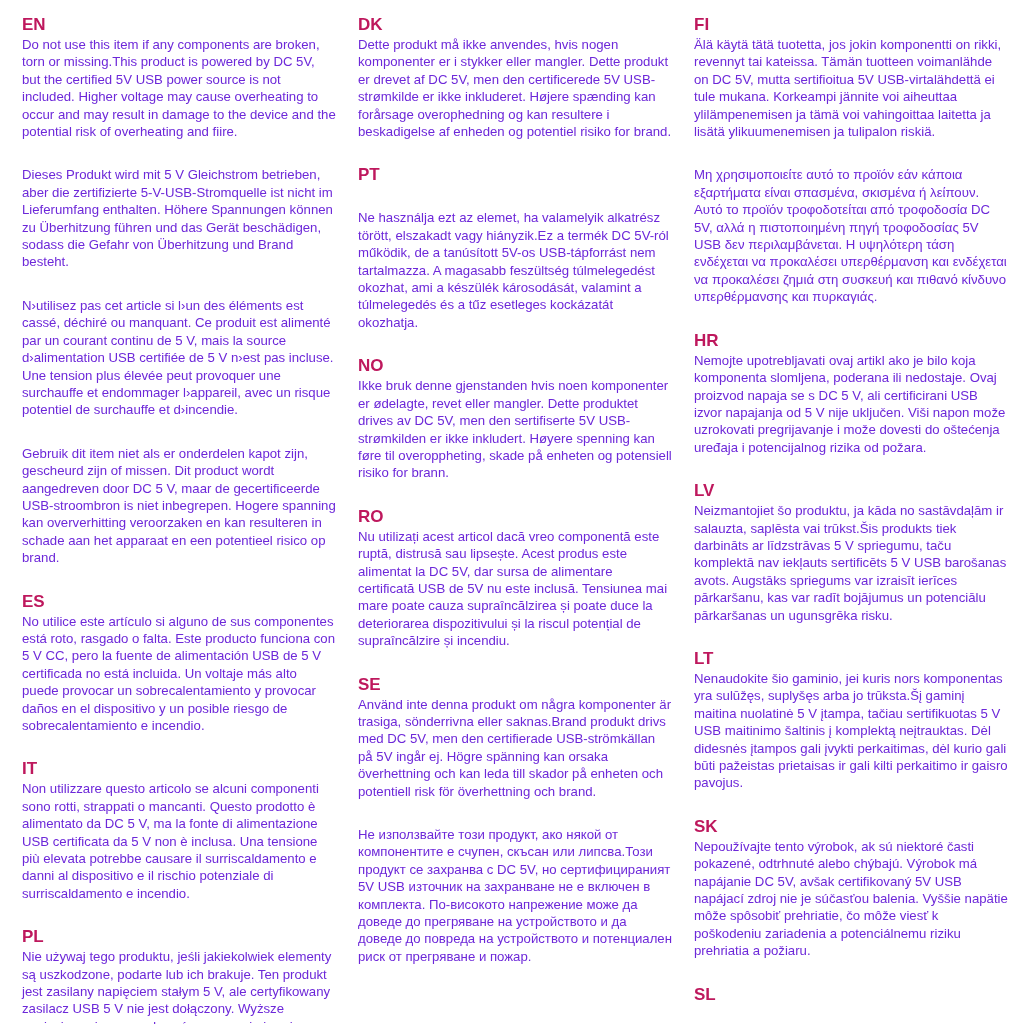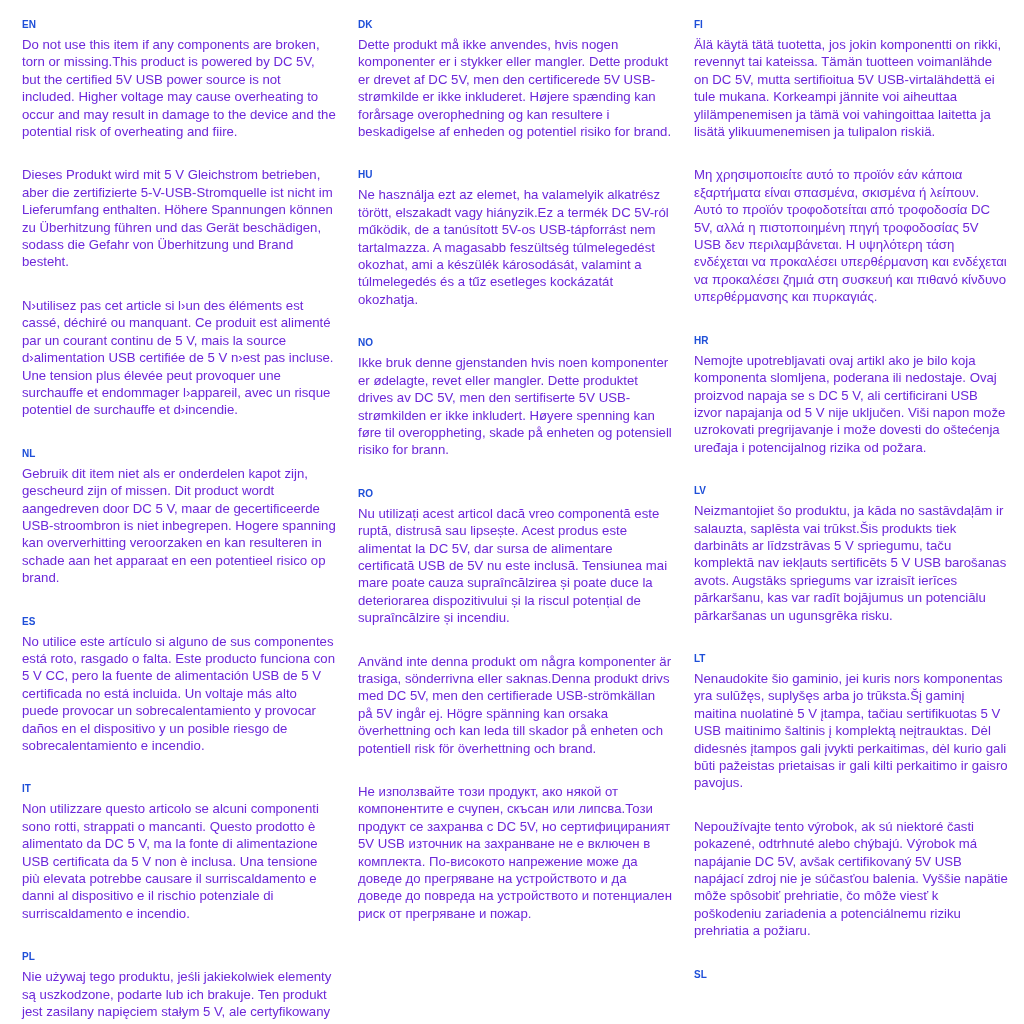--- a/index.html
+++ b/index.html
@@ -22,23 +22,23 @@
   }
   .col {
     width: 314px;
     flex: 0 0 314px;
   }
   .sec {
     margin-bottom: 26px;
   }
   .sec-code {
     font-weight: 700;
-    font-size: 10px;
+    font-size: 17px;
     line-height: 17px;
-    color: #1d4ed8;
+    color: #be185d;
     margin: 0 0 3px 0;
   }
   .sec-text {
     font-size: 13.2px;
     line-height: 17.4px;
     margin: 0;
     color: #6d28d9;
   }
 </style>
 </head>
@@ -53,21 +53,20 @@
 
   <div class="sec">
     <p class="sec-text">Dieses Produkt wird mit 5 V Gleichstrom betrieben, aber die zertifizierte 5-V-USB-Stromquelle ist nicht im Lieferumfang enthalten. Höhere Spannungen können zu Überhitzung führen und das Gerät beschädigen, sodass die Gefahr von Überhitzung und Brand besteht.</p>
   </div>
 
   <div class="sec">
     <p class="sec-text">N›utilisez pas cet article si l›un des éléments est cassé, déchiré ou manquant. Ce produit est alimenté par un courant continu de 5 V, mais la source d›alimentation USB certifiée de 5 V n›est pas incluse. Une tension plus élevée peut provoquer une surchauffe et endommager l›appareil, avec un risque potentiel de surchauffe et d›incendie.</p>
   </div>
 
   <div class="sec">
-    <div class="sec-code">NL</div>
     <p class="sec-text">Gebruik dit item niet als er onderdelen kapot zijn, gescheurd zijn of missen. Dit product wordt aangedreven door DC 5 V, maar de gecertificeerde USB-stroombron is niet inbegrepen. Hogere spanning kan oververhitting veroorzaken en kan resulteren in schade aan het apparaat en een potentieel risico op brand.</p>
   </div>
 
   <div class="sec">
     <div class="sec-code">ES</div>
     <p class="sec-text">No utilice este artículo si alguno de sus componentes está roto, rasgado o falta. Este producto funciona con 5 V CC, pero la fuente de alimentación USB de 5 V certificada no está incluida. Un voltaje más alto puede provocar un sobrecalentamiento y provocar daños en el dispositivo y un posible riesgo de sobrecalentamiento e incendio.</p>
   </div>
 
   <div class="sec">
     <div class="sec-code">IT</div>
@@ -80,39 +79,40 @@
   </div>
 
 </div>
   <div class="col">
   <div class="sec">
     <div class="sec-code">DK</div>
     <p class="sec-text">Dette produkt må ikke anvendes, hvis nogen komponenter er i stykker eller mangler. Dette produkt er drevet af DC 5V, men den certificerede 5V USB-strømkilde er ikke inkluderet. Højere spænding kan forårsage overophedning og kan resultere i beskadigelse af enheden og potentiel risiko for brand.</p>
   </div>
 
   <div class="sec">
+    <div class="sec-code">PT</div>
   </div>
 
   <div class="sec">
-    <div class="sec-code">HU</div>
     <p class="sec-text">Ne használja ezt az elemet, ha valamelyik alkatrész törött, elszakadt vagy hiányzik.Ez a termék DC 5V-ról működik, de a tanúsított 5V-os USB-tápforrást nem tartalmazza. A magasabb feszültség túlmelegedést okozhat, ami a készülék károsodását, valamint a túlmelegedés és a tűz esetleges kockázatát okozhatja.</p>
   </div>
 
   <div class="sec">
     <div class="sec-code">NO</div>
     <p class="sec-text">Ikke bruk denne gjenstanden hvis noen komponenter er ødelagte, revet eller mangler. Dette produktet drives av DC 5V, men den sertifiserte 5V USB-strømkilden er ikke inkludert. Høyere spenning kan føre til overoppheting, skade på enheten og potensiell risiko for brann.</p>
   </div>
 
   <div class="sec">
     <div class="sec-code">RO</div>
     <p class="sec-text">Nu utilizați acest articol dacă vreo componentă este ruptă, distrusă sau lipsește. Acest produs este alimentat la DC 5V, dar sursa de alimentare certificată USB de 5V nu este inclusă. Tensiunea mai mare poate cauza supraîncălzirea și poate duce la deteriorarea dispozitivului și la riscul potențial de supraîncălzire și incendiu.</p>
   </div>
 
   <div class="sec">
-    <p class="sec-text">Använd inte denna produkt om några komponenter är trasiga, sönderrivna eller saknas.Denna produkt drivs med DC 5V, men den certifierade USB-strömkällan på 5V ingår ej. Högre spänning kan orsaka överhettning och kan leda till skador på enheten och potentiell risk för överhettning och brand.</p>
+    <div class="sec-code">SE</div>
+    <p class="sec-text">Använd inte denna produkt om några komponenter är trasiga, sönderrivna eller saknas.Brand produkt drivs med DC 5V, men den certifierade USB-strömkällan på 5V ingår ej. Högre spänning kan orsaka överhettning och kan leda till skador på enheten och potentiell risk för överhettning och brand.</p>
   </div>
 
   <div class="sec">
     <p class="sec-text">Не използвайте този продукт, ако някой от компонентите е счупен, скъсан или липсва.Този продукт се захранва с DC 5V, но сертифицираният 5V USB източник на захранване не е включен в комплекта. По-високото напрежение може да доведе до прегряване на устройството и да доведе до повреда на устройството и потенциален риск от прегряване и пожар.</p>
   </div>
 
 </div>
   <div class="col">
   <div class="sec">
     <div class="sec-code">FI</div>
@@ -132,20 +132,21 @@
     <div class="sec-code">LV</div>
     <p class="sec-text">Neizmantojiet šo produktu, ja kāda no sastāvdaļām ir salauzta, saplēsta vai trūkst.Šis produkts tiek darbināts ar līdzstrāvas 5 V spriegumu, taču komplektā nav iekļauts sertificēts 5 V USB barošanas avots. Augstāks spriegums var izraisīt ierīces pārkaršanu, kas var radīt bojājumus un potenciālu pārkaršanas un ugunsgrēka risku.</p>
   </div>
 
   <div class="sec">
     <div class="sec-code">LT</div>
     <p class="sec-text">Nenaudokite šio gaminio, jei kuris nors komponentas yra sulūžęs, suplyšęs arba jo trūksta.Šį gaminį maitina nuolatinė 5 V įtampa, tačiau sertifikuotas 5 V USB maitinimo šaltinis į komplektą neįtrauktas. Dėl didesnės įtampos gali įvykti perkaitimas, dėl kurio gali būti pažeistas prietaisas ir gali kilti perkaitimo ir gaisro pavojus.</p>
   </div>
 
   <div class="sec">
+    <div class="sec-code">SK</div>
     <p class="sec-text">Nepoužívajte tento výrobok, ak sú niektoré časti pokazené, odtrhnuté alebo chýbajú. Výrobok má napájanie DC 5V, avšak certifikovaný 5V USB napájací zdroj nie je súčasťou balenia. Vyššie napätie môže spôsobiť prehriatie, čo môže viesť k poškodeniu zariadenia a potenciálnemu riziku prehriatia a požiaru.</p>
   </div>
 
   <div class="sec">
     <div class="sec-code">SL</div>
 
   </div>
 
 </div>
 </div>

